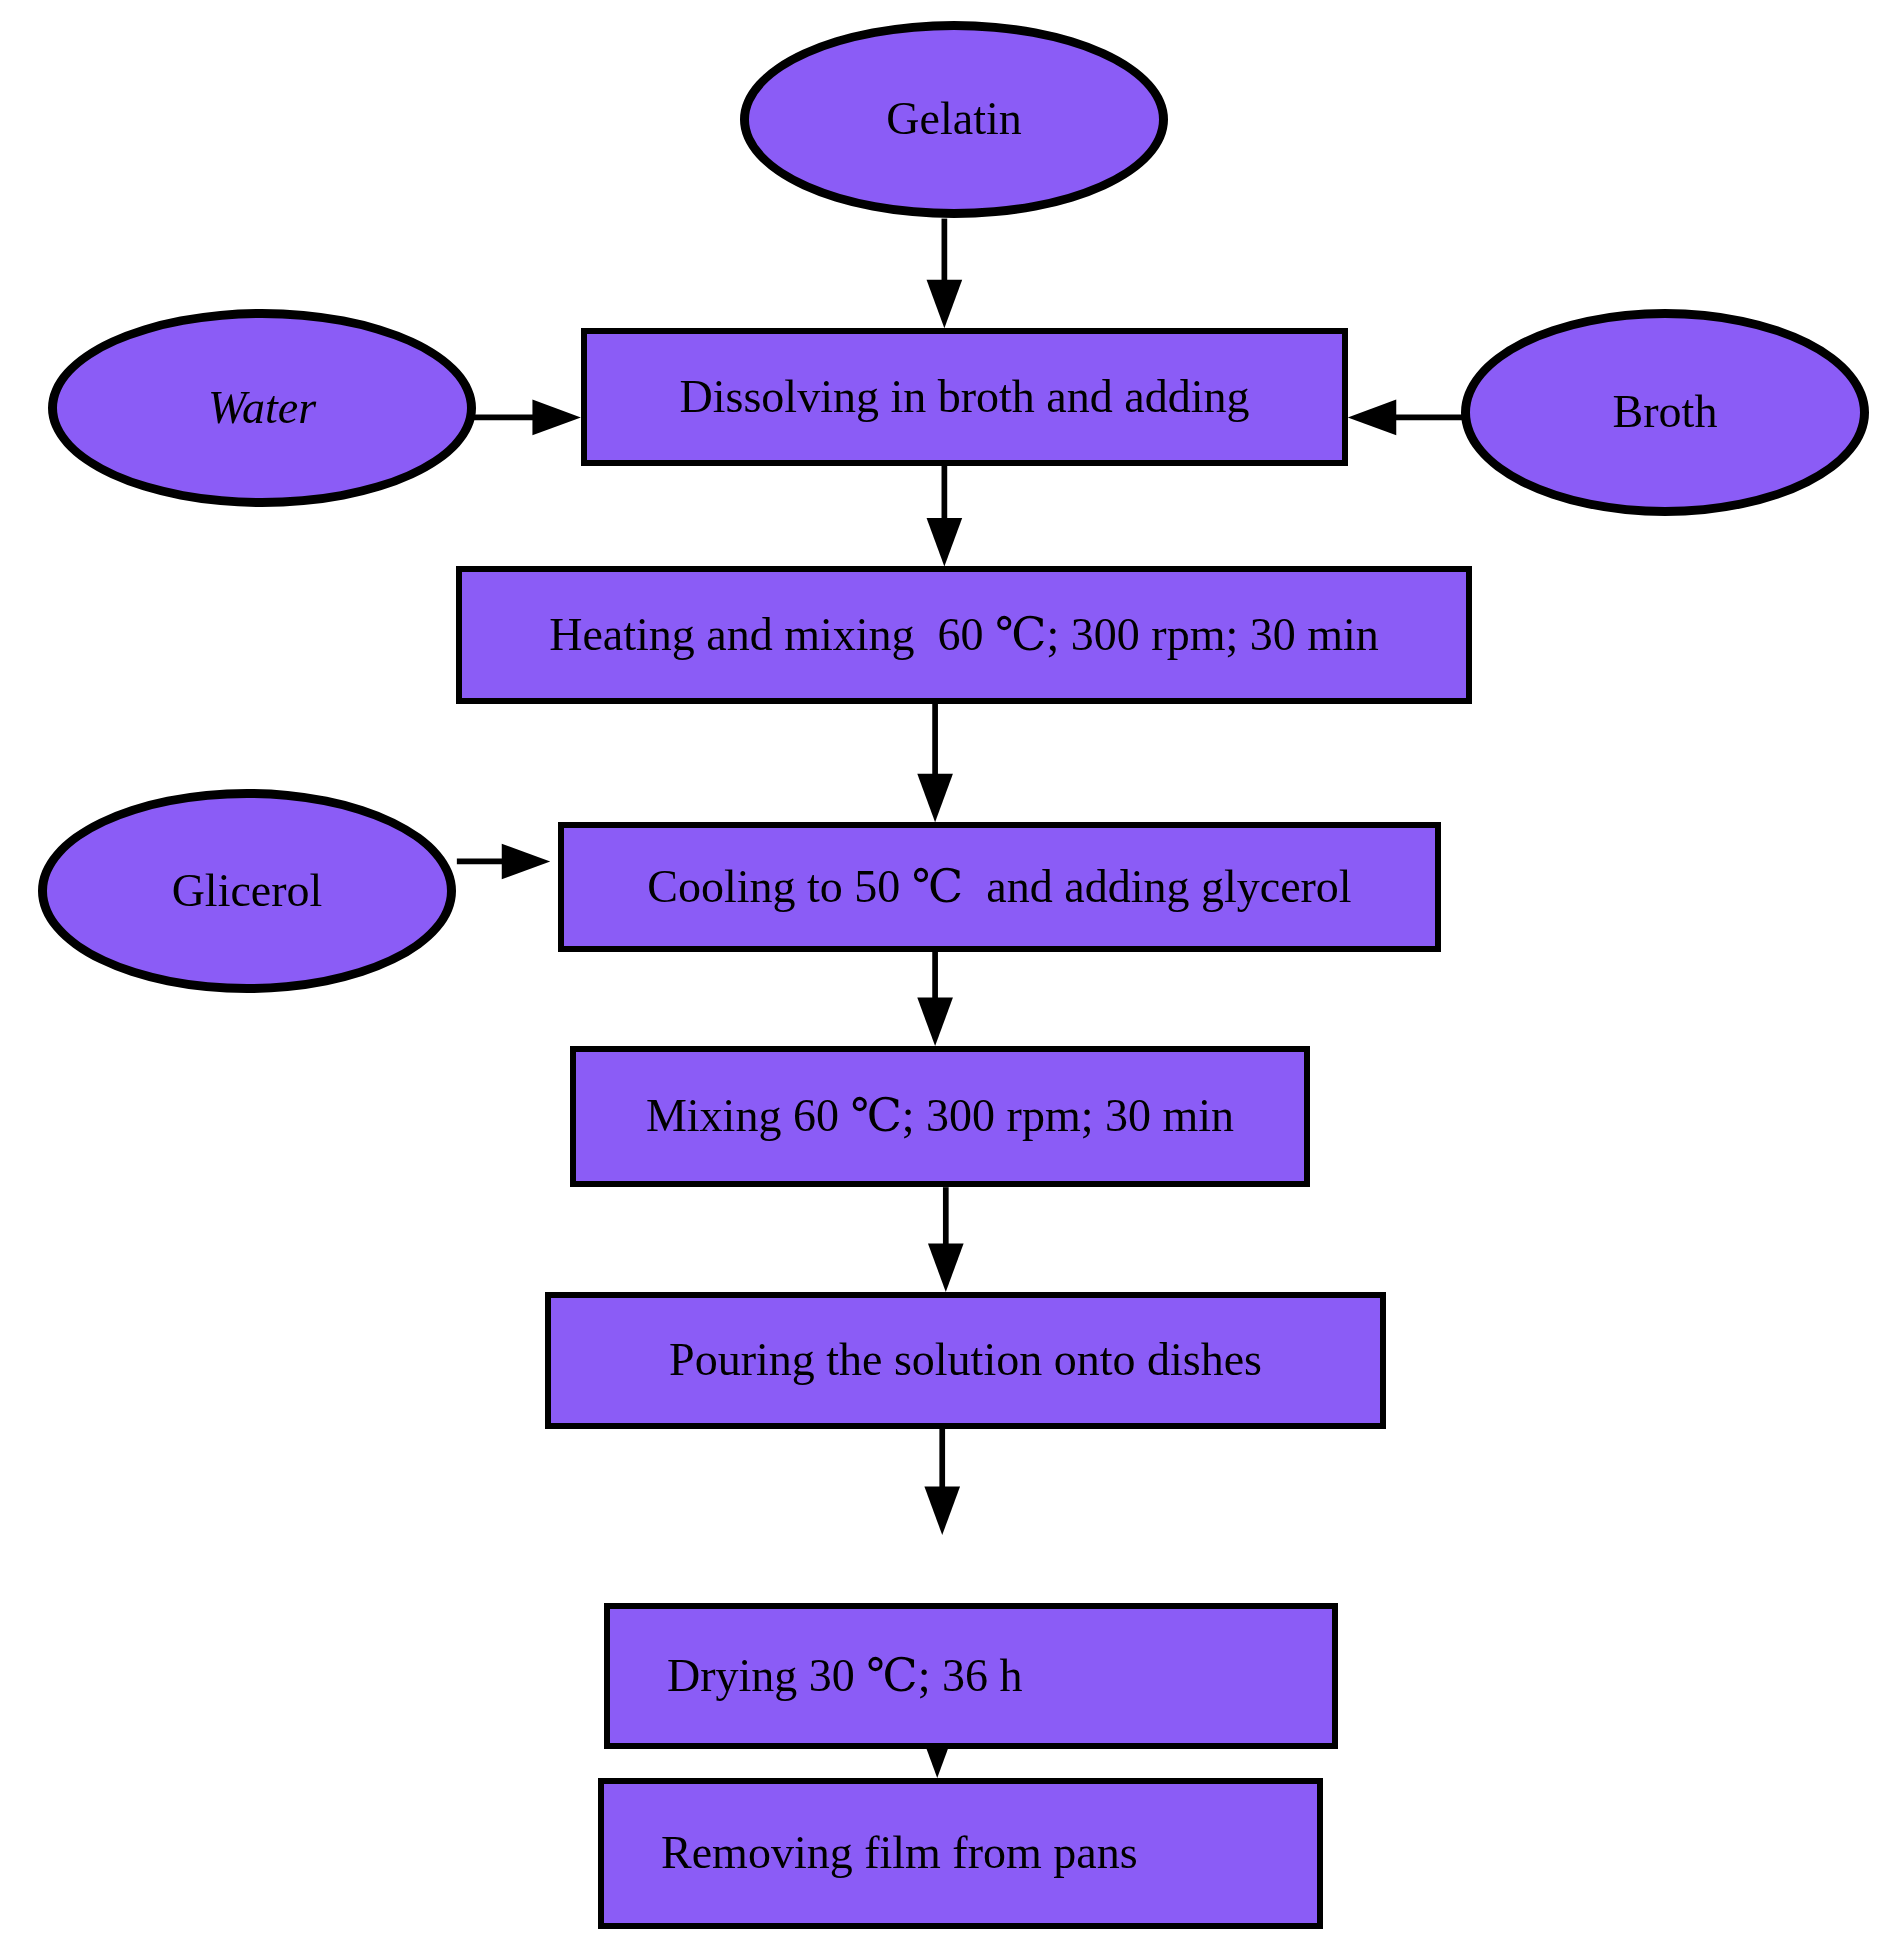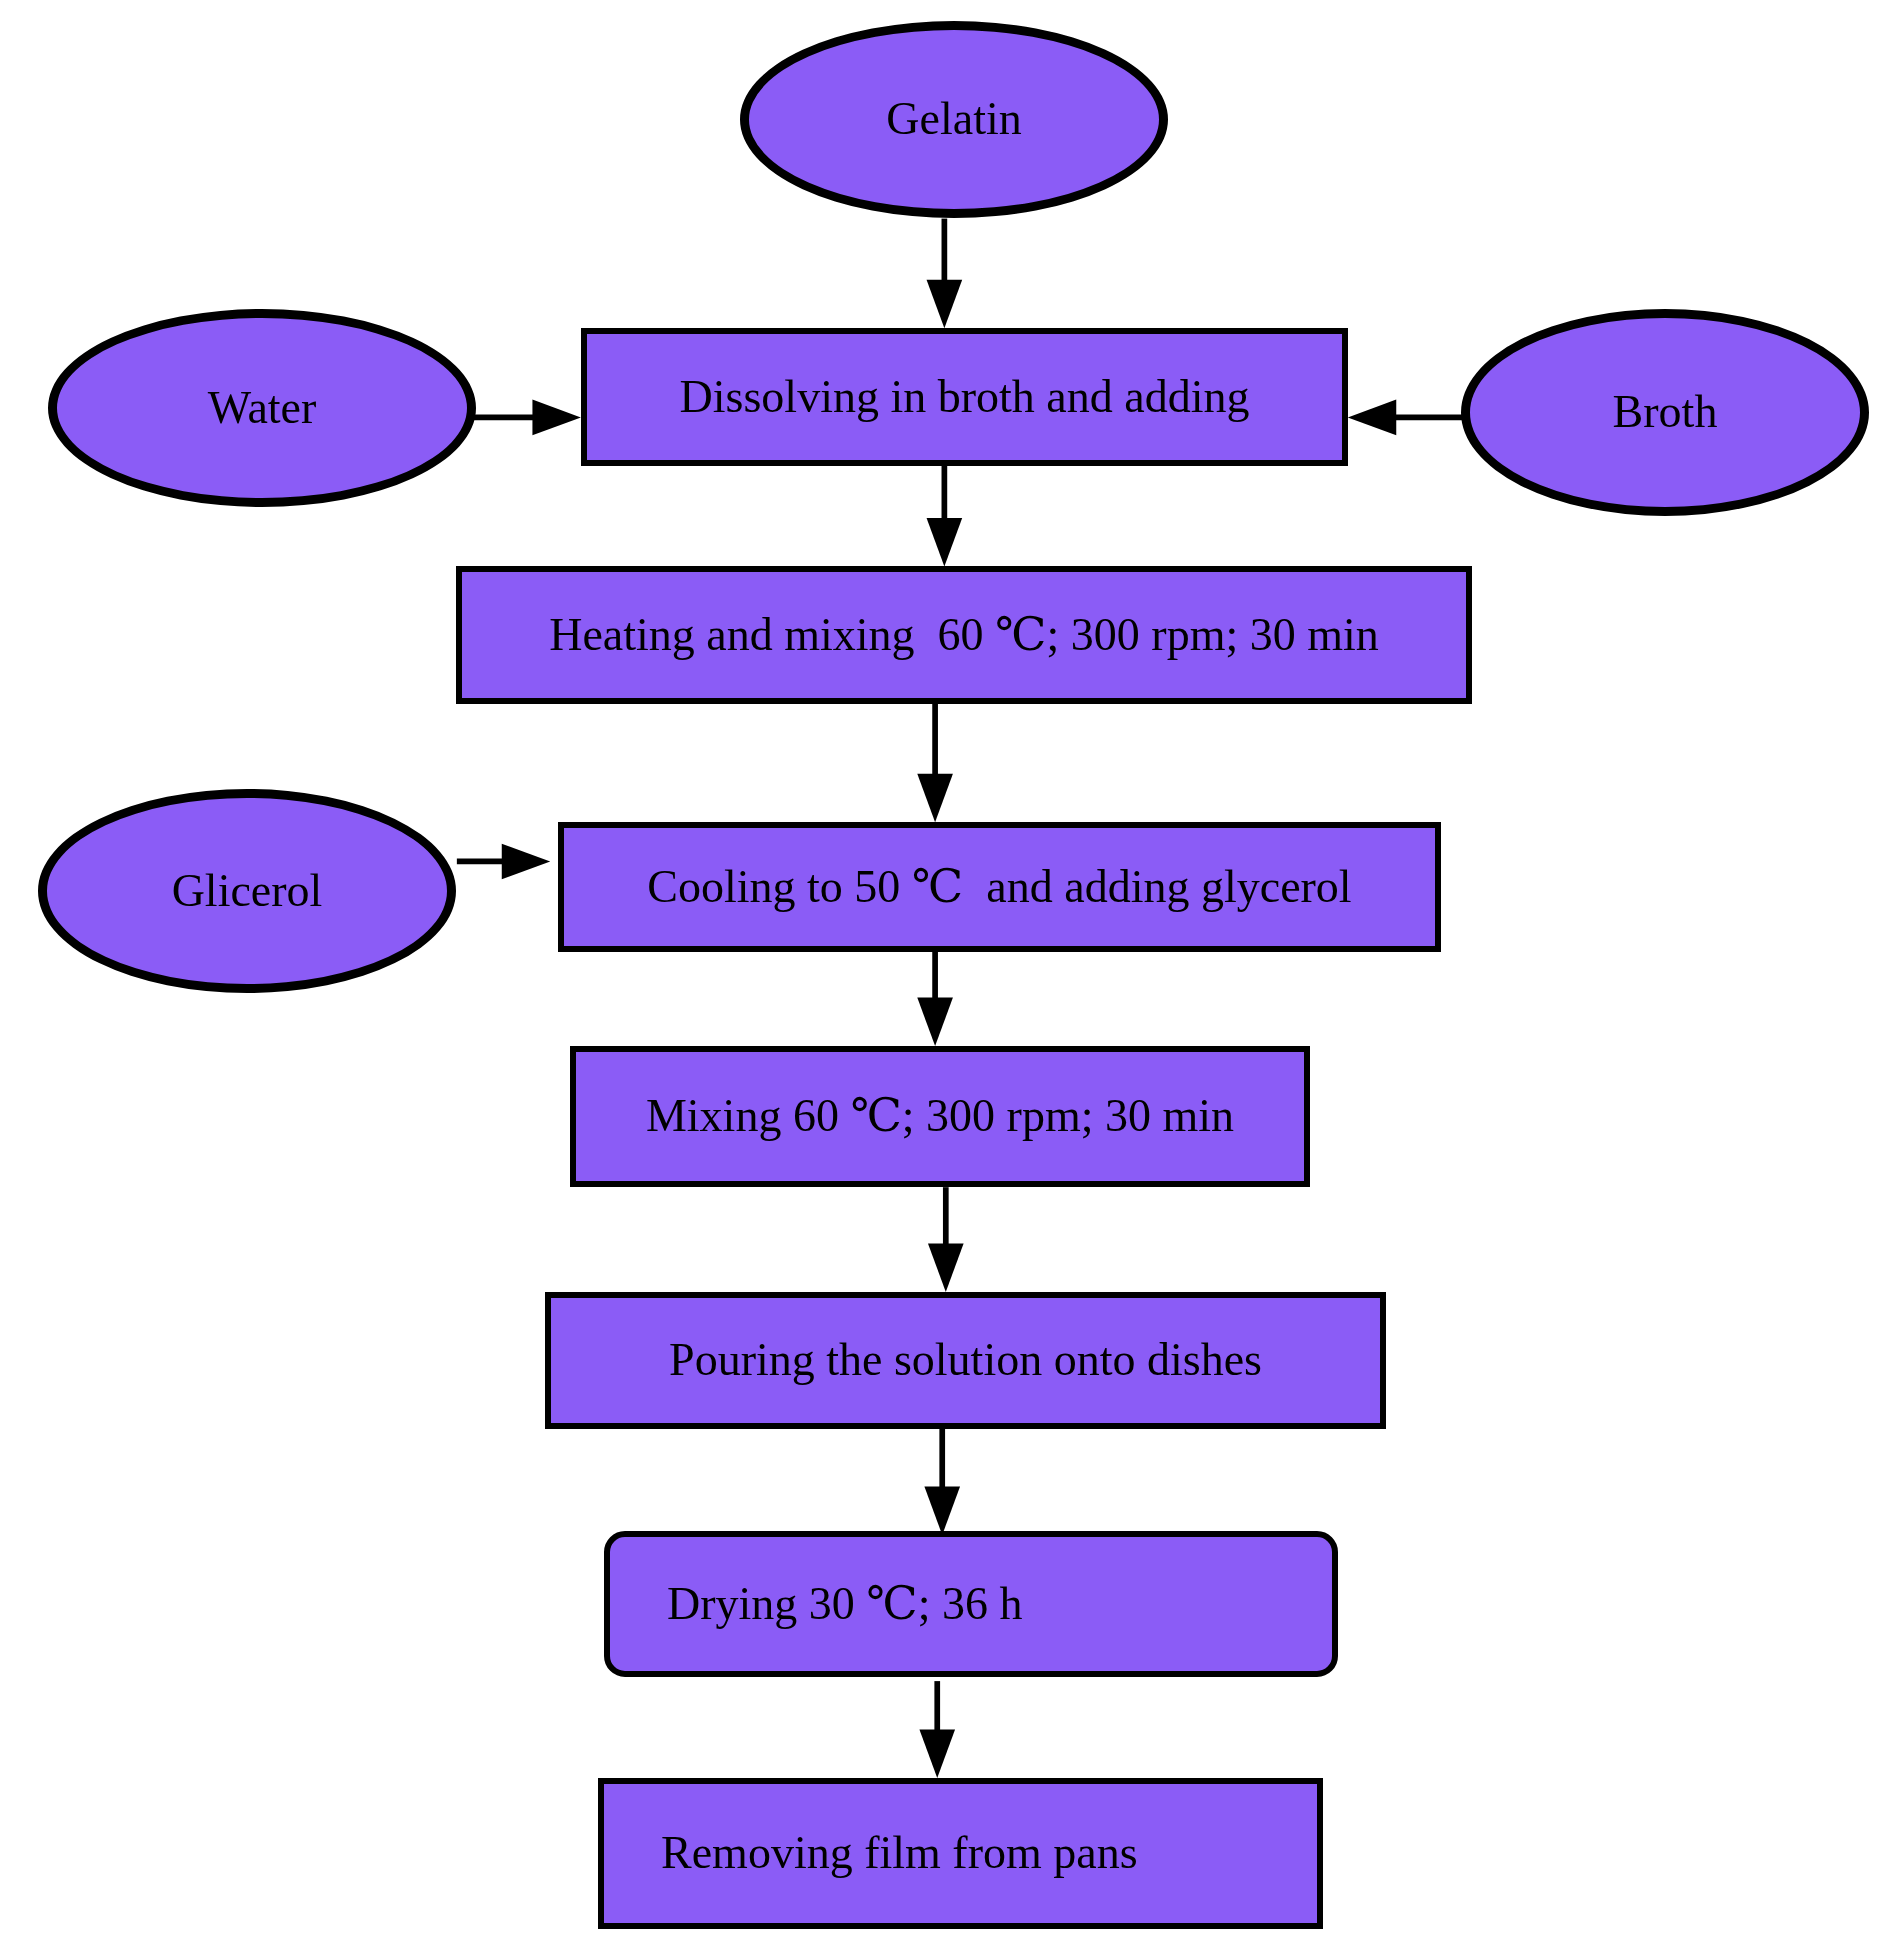--- a/index.html
+++ b/index.html
@@ -34,29 +34,29 @@
   .rect {
     border: 6.4px solid #000000;
   }
   .left-text {
     justify-content: flex-start;
     text-align: left;
     padding-left: 57px;
   }
   
   #n-gelatin   { left: 740px; top: 21.4px;   width: 428px;  height: 197px; }
-  #n-water     { left: 48px;   top: 309px;  width: 428px;  height: 198px; }
+  #n-water     { left: 48px;   top: 309px;  width: 428px;  height: 198px; font-style: italic; }
   #n-broth     { left: 1461px; top: 309px;  width: 408px;  height: 207px; }
   #n-glicerol  { left: 38px;   top: 789px; width: 418px;  height: 204px; }
   #n-dissolving{ left: 581px;  top: 328px;  width: 767px; height: 138px; }
   #n-heating   { left: 456px;  top: 566px;  width: 1016px; height: 138px; }
   #n-cooling   { left: 558px;  top: 822px; width: 883px; height: 130px; }
   #n-mixing    { left: 570px;  top: 1046px; width: 740px; height: 141px; }
   #n-pouring   { left: 545px;  top: 1292px; width: 841px; height: 137px; }
-  #n-drying    { left: 604px;  top: 1531px; width: 734px; height: 146px; border-radius: 21px; }
+  #n-drying    { left: 604px;  top: 1603px; width: 734px; height: 146px; }
   #n-removing  { left: 598px;  top: 1778px; width: 725px; height: 151px; }
 
   #arrow-layer {
     position: absolute;
     left: 0;
     top: 0;
     width: 1898px;
     height: 1946px;
   }
   .edge-line { stroke: #000000; stroke-width: 8; }

